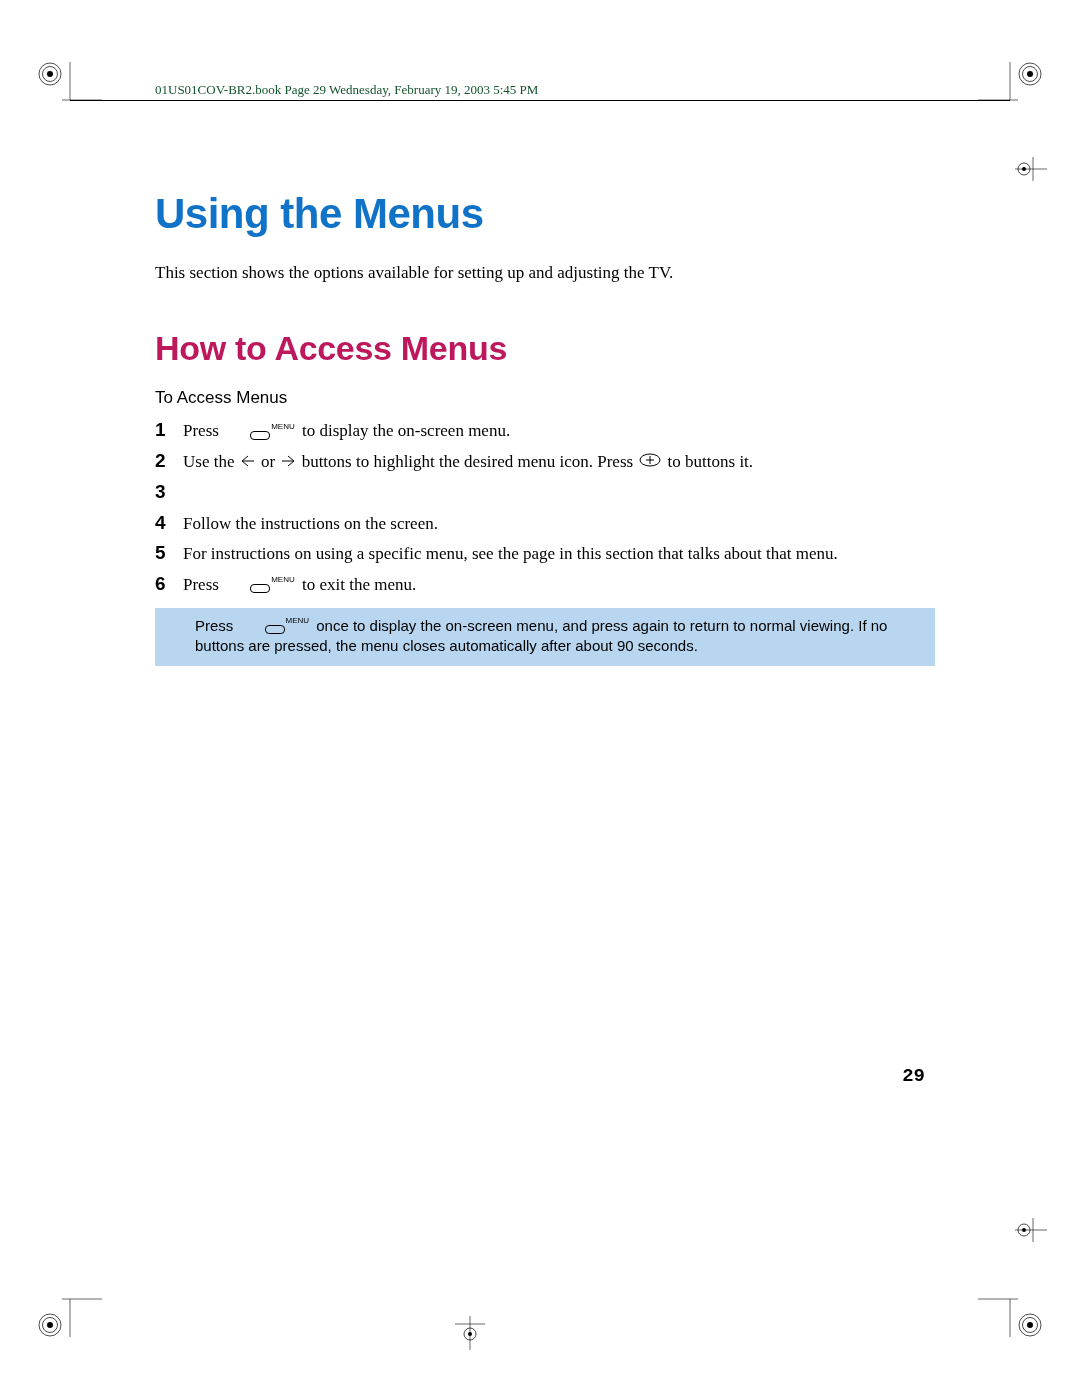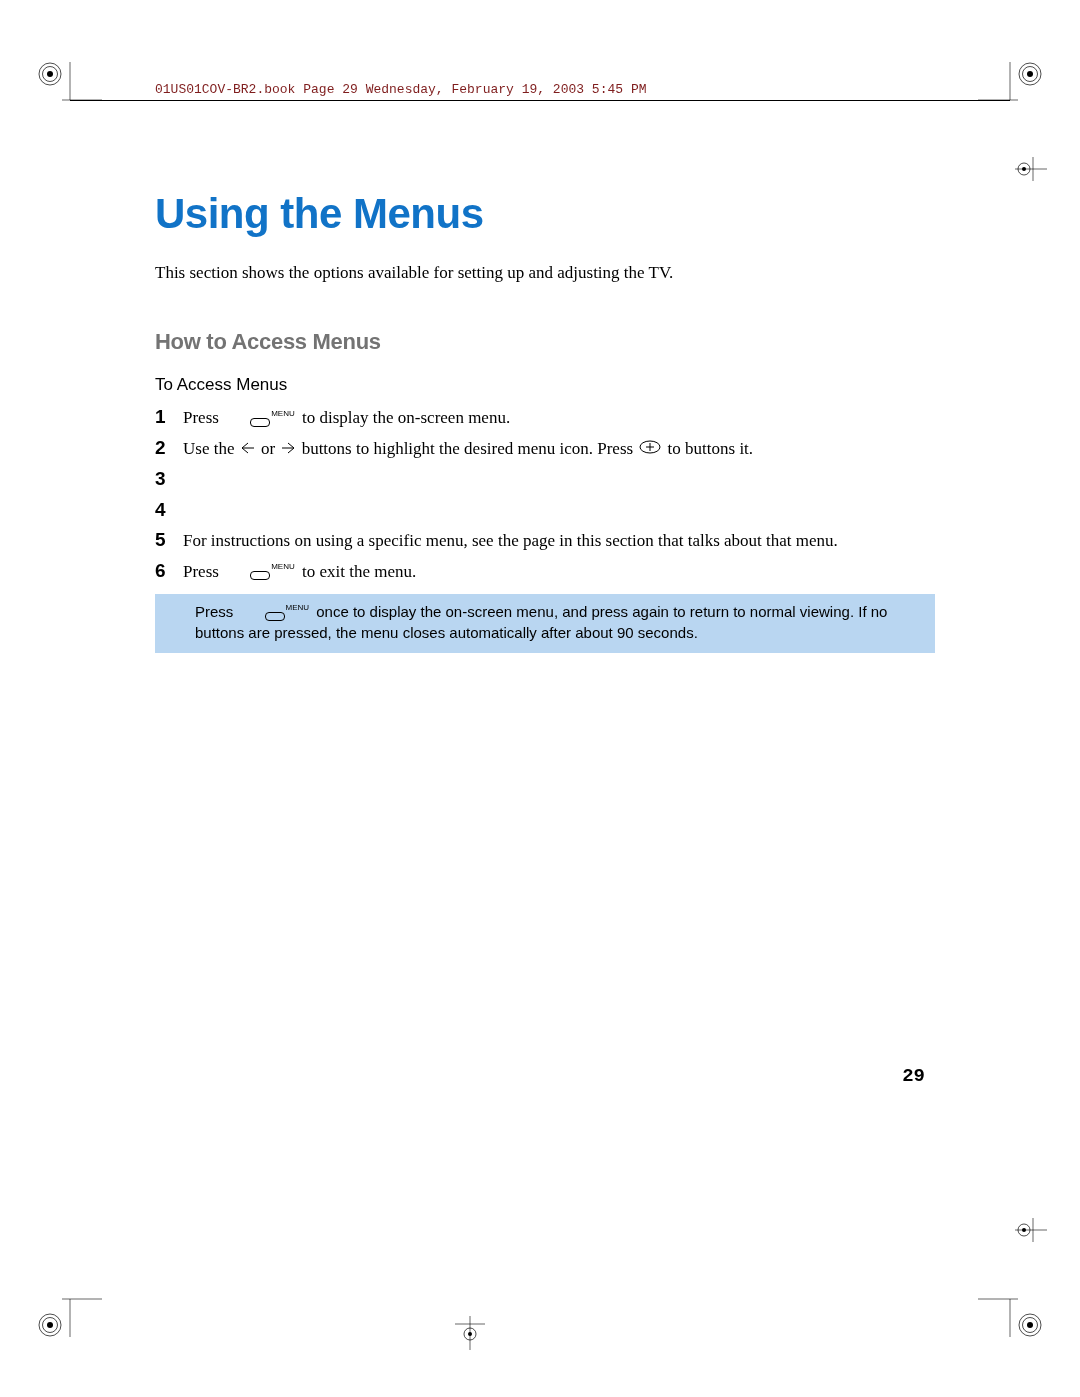--- a/index.html
+++ b/index.html
@@ -21,23 +21,23 @@
     position: absolute;
     left: 70px;
     right: 70px;
     top: 100px;
     border-top: 0.5px solid #000;
   }
   .header-text {
     position: absolute;
     left: 155px;
     top: 82px;
-    font-family: Liberation Mono, monospace;
+    font-family: Liberation Serif, serif;
     font-size: 13px;
-    color: #7f1d1d;
+    color: #14532d;
   }
   .content {
     position: absolute;
     left: 155px;
     top: 190px;
     width: 780px;
   }
   .title {
     font-family: Arial, Helvetica, sans-serif;
     font-size: 42px;
@@ -46,23 +46,23 @@
     letter-spacing: -0.5px;
     margin: 0 0 25px 0;
   }
   .intro {
     font-family: Georgia, 'Book Antiqua', serif;
     font-size: 17px;
     margin: 0 0 46px 0;
   }
   .subtitle {
     font-family: Arial, Helvetica, sans-serif;
-    font-size: 22px;
-    font-weight: 900;
-    color: #737373;
+    font-size: 34px;
+    font-weight: 900;
+    color: #be185d;
     margin: 0 0 20px 0;
     letter-spacing: -0.3px;
   }
   .subhead {
     font-family: Arial, Helvetica, sans-serif;
     font-size: 17px;
     font-weight: 400;
     margin: 0 0 8px 0;
   }
   .steps {
@@ -248,20 +248,21 @@
               <line x1="11" y1="3" x2="11" y2="11" stroke="#000" stroke-width="1"></line>
               <line x1="7" y1="7" x2="15" y2="7" stroke="#000" stroke-width="1"></line>
             </svg></span><span> to buttons it.</span>
       </span>
     </li>
     <li>
       <span class="step-num">3</span>
     </li>
     <li>
       <span class="step-num">4</span>
+      <span class="step-text">Follow the instructions on the screen.</span>
     </li>
     <li>
       <span class="step-num">5</span>
       <span class="step-text">For instructions on using a specific menu, see the page in this section that talks about that menu.</span>
     </li>
     <li>
       <span class="step-num">6</span>
       <span class="step-text">
         <span>Press </span><span class="menu-icon"><span class="menu-label">MENU</span><span class="pill"></span></span><span> to exit the menu.</span>
       </span>

